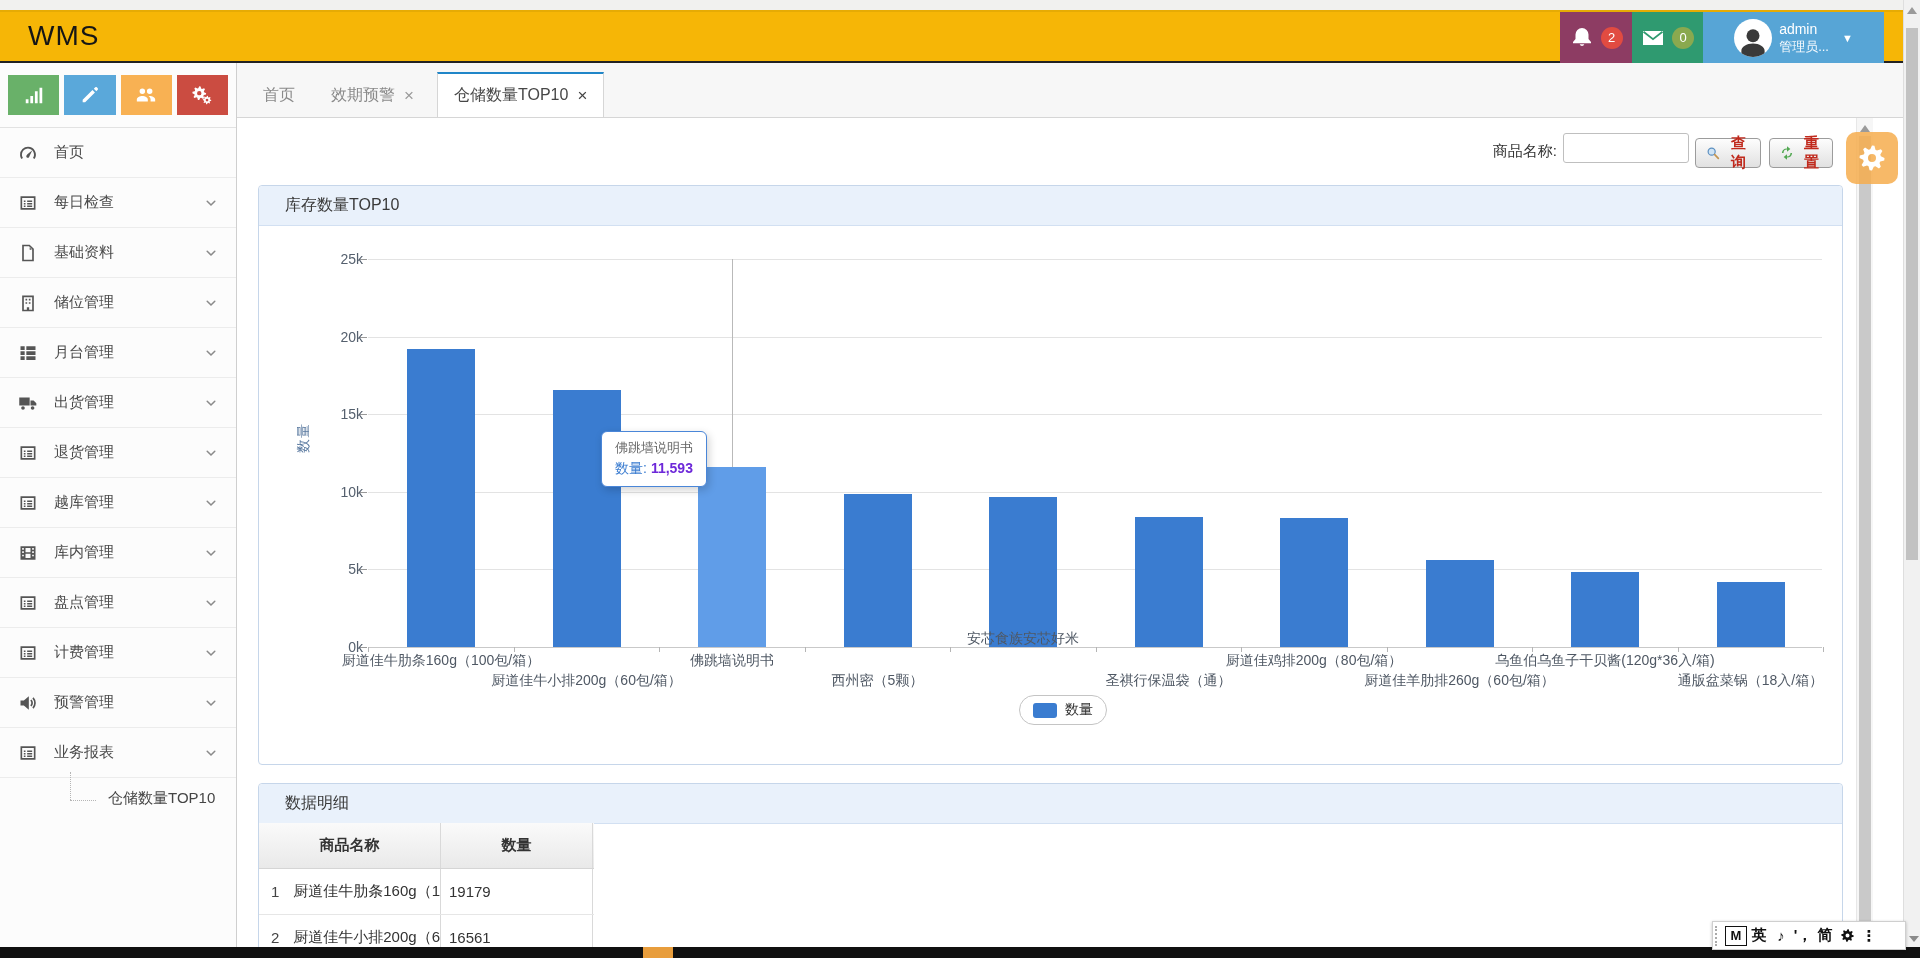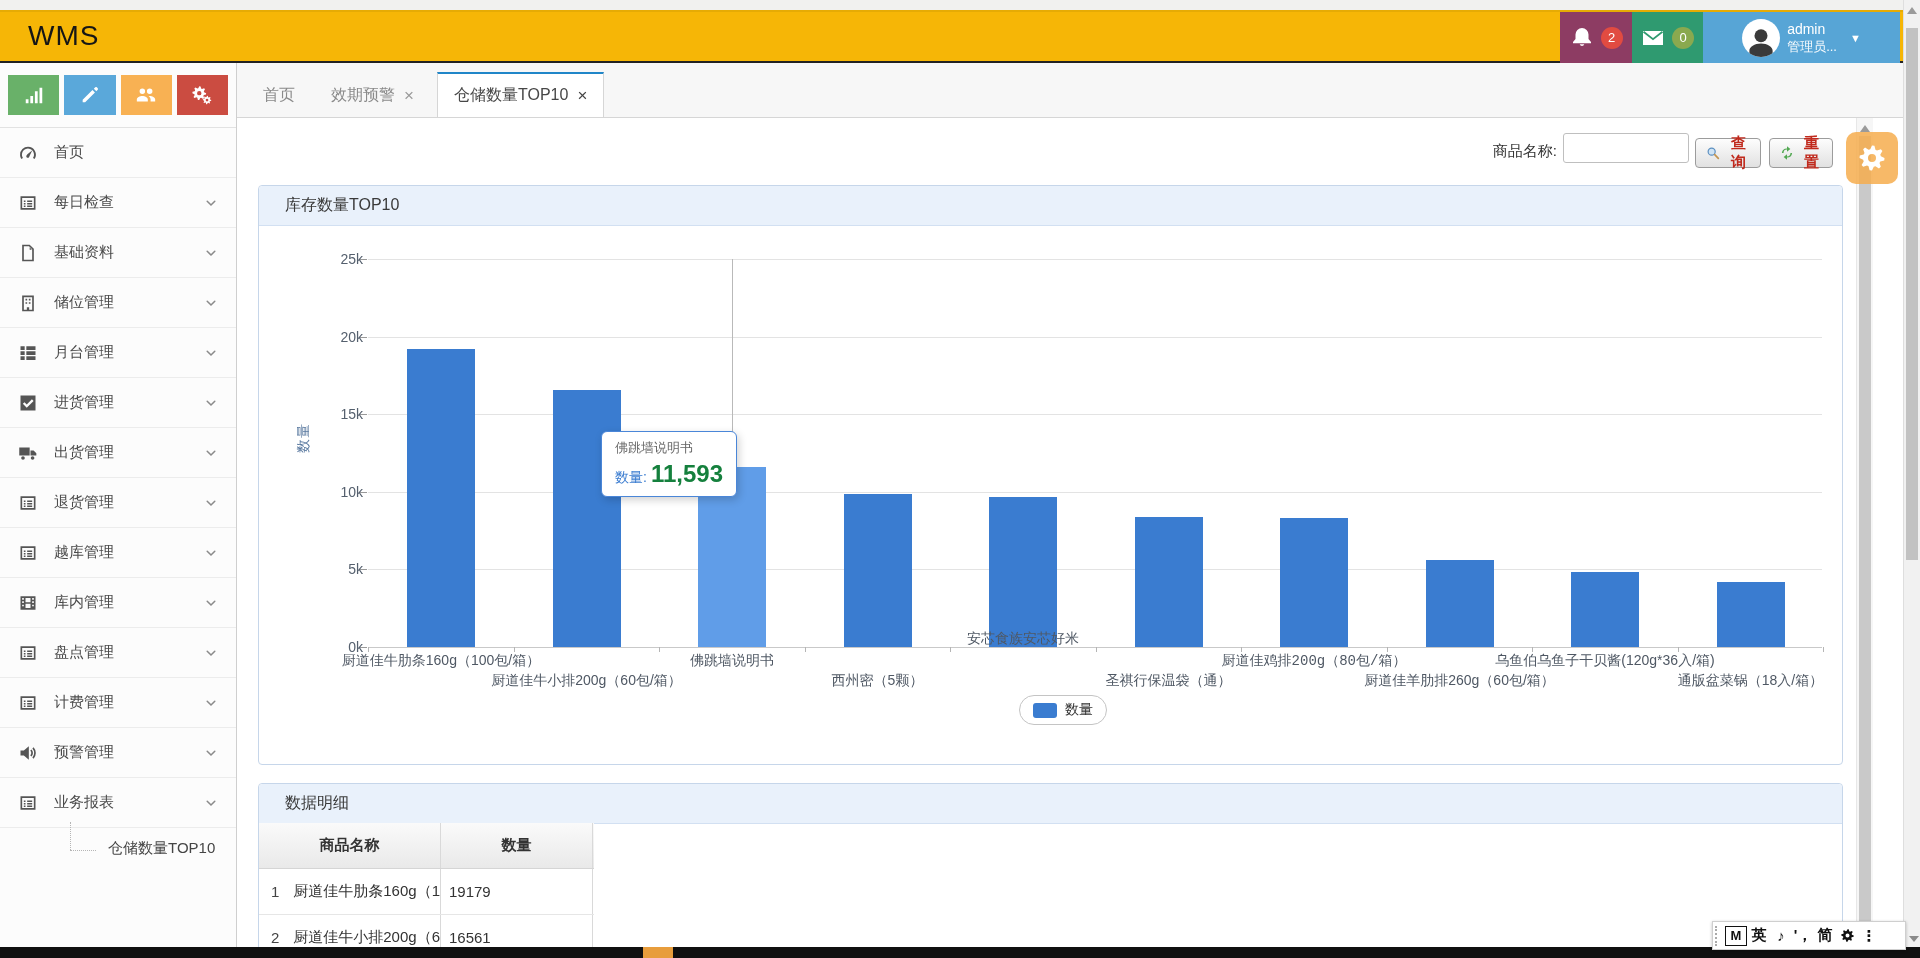--- a/index.html
+++ b/index.html
@@ -5,21 +5,21 @@
   html,body{margin:0;padding:0;background:#ddd;}
   #screen{position:relative;width:1920px;height:958px;background:#fff;overflow:hidden;
           font-family:"Liberation Sans","DejaVu Sans",sans-serif;color:#333;}
   
   .topstrip{position:absolute;left:0;top:0;width:1920px;height:10px;background:#f1f1ef;border-bottom:1px solid #e4e4e1;}
   .topbar{position:absolute;left:0;top:10px;width:1920px;height:53px;background:#f6b606;border-top:2px solid #e6ab04;box-sizing:border-box;border-bottom:2px solid #222;}
   .brand{position:absolute;left:28px;top:8px;font-size:28px;color:#161616;letter-spacing:1px;}
   .tb-block{position:absolute;top:0;height:51px;display:flex;align-items:center;justify-content:center;gap:7px;color:#fff;}
   .blk-bell{left:1560px;width:72px;background:#8d3c63;}
   .blk-mail{left:1632px;width:71px;background:#2f9a70;}
-  .blk-user{left:1703px;width:197px;background:#57a5d6;}
+  .blk-user{left:1703px;width:181px;background:#57a5d6;}
   .badge{display:inline-flex;align-items:center;justify-content:center;width:22px;height:22px;border-radius:50%;font-size:13px;color:#fff;}
   .badge-red{background:#e14b41;}
   .badge-green{background:#8aa94f;}
   .avatar{width:38px;height:38px;border-radius:50%;background:#fff;display:flex;align-items:flex-end;justify-content:center;overflow:hidden;}
   .user-meta{display:flex;flex-direction:column;line-height:17px;font-size:14px;text-align:left;}
   .user-meta .role{font-size:13px;opacity:.95;}
   .tb-caret{margin-left:6px;color:#fff;font-size:11px;}
   
   .sidebar{position:absolute;left:0;top:63px;width:237px;height:895px;background:#fcfcfc;border-right:1px solid #cfcfcf;box-sizing:border-box;}
   .quickbar{display:flex;gap:5px;padding:12px 8px 12px 8px;border-bottom:1px solid #e2e2e2;}
@@ -61,21 +61,21 @@
   .ytick-label{position:absolute;width:60px;text-align:right;font-size:14px;color:#55606e;transform:translateY(-50%);}
   .ytick-mark{position:absolute;width:8px;height:1px;background:#999;}
   .xtick-mark{position:absolute;width:1px;height:5px;background:#b5b5b5;}
   .bar{position:absolute;cursor:pointer;}
   .xlabel{position:absolute;transform:translateX(-50%);font-size:14px;color:#4f5864;white-space:nowrap;}
   .crosshair{position:absolute;width:1px;background:#b9b9b9;}
   .yname{position:absolute;left:30px;top:243px;font-size:14px;color:#5b7aa0;transform:rotate(-90deg);letter-spacing:1px;}
   .tooltip{position:absolute;left:342px;top:245px;background:#fff;border:1px solid #4a86d8;border-radius:6px;box-shadow:2px 3px 8px rgba(0,0,0,.18);padding:7px 13px 8px 13px;z-index:5;}
   .tooltip .tt1{font-size:13px;color:#666;margin-bottom:3px;}
   .tooltip .tt2{font-size:14px;color:#3a7cd0;}
-  .tooltip .ttv{font-size:24px;font-weight:bold;color:#15803d;margin-left:4px;}
+  .tooltip .ttv{font-size:14px;font-weight:bold;color:#6d28d9;margin-left:4px;}
   .legend{position:absolute;left:804px;top:509px;transform:translateX(-50%);display:inline-flex;align-items:center;gap:8px;border:1px solid #c4c4c4;border-radius:15px;padding:5px 13px;background:#fff;cursor:pointer;}
   .legend .sw{width:24px;height:15px;border-radius:3px;}
   .legend .lt{font-size:14px;color:#333;}
   
   .tbl{position:absolute;left:0;top:39px;width:335px;}
   .tbl-hd{display:flex;height:45px;background:linear-gradient(#fafafa,#e9e9e9);border-bottom:1px solid #d5d5d5;}
   .tbl-hd .c{display:flex;align-items:center;justify-content:center;font-weight:bold;font-size:15px;color:#333;box-sizing:border-box;}
   .c1{width:182px;border-right:1px solid #d9d9d9;}
   .c2{width:152px;border-right:1px solid #d9d9d9;}
   .tbl-row{display:flex;height:45px;border-bottom:1px solid #e6e6e6;font-size:15px;color:#333;}
@@ -195,29 +195,20 @@
           <span>储位管理</span>
           <span class="chev"><svg viewBox="0 0 24 24" width="100%" height="100%">
               <path fill="none" stroke="currentColor" stroke-width="2.6" stroke-linecap="round" d="M5.5 9l6.5 6.5L18.5 9"></path>
             </svg></span>
         </li>
         <li>
           <span class="mi"><svg viewBox="0 0 24 24" width="100%" height="100%">
               <path fill="currentColor" d="M3 4h5v4.3H3zm7 0h11v4.3H10zM3 10h5v4.3H3zm7 0h11v4.3H10zM3 16h5v4.3H3zm7 0h11v4.3H10z"></path>
             </svg></span>
           <span>月台管理</span>
-          <span class="chev"><svg viewBox="0 0 24 24" width="100%" height="100%">
-              <path fill="none" stroke="currentColor" stroke-width="2.6" stroke-linecap="round" d="M5.5 9l6.5 6.5L18.5 9"></path>
-            </svg></span>
-        </li>
-        <li>
-          <span class="mi"><svg viewBox="0 0 24 24" width="100%" height="100%">
-              <path fill-rule="evenodd" fill="currentColor" d="M3 3h18v18H3zm13.7 4.5l-6.2 6.2-2.7-2.7-2 2 4.7 4.7 8.2-8.2z"></path>
-            </svg></span>
-          <span>进货管理</span>
           <span class="chev"><svg viewBox="0 0 24 24" width="100%" height="100%">
               <path fill="none" stroke="currentColor" stroke-width="2.6" stroke-linecap="round" d="M5.5 9l6.5 6.5L18.5 9"></path>
             </svg></span>
         </li>
         <li>
           <span class="mi"><svg viewBox="0 0 24 24" width="100%" height="100%">
               <path fill="currentColor" d="M1.5 5.5H14v9.5H1.5zM15 9h3.7l3.3 3.3V15H15zM6 15.8a2.2 2.2 0 110 4.4 2.2 2.2 0 010-4.4zm11.5 0a2.2 2.2 0 110 4.4 2.2 2.2 0 010-4.4z"></path>
             </svg></span>
           <span>出货管理</span>
           <span class="chev"><svg viewBox="0 0 24 24" width="100%" height="100%">
@@ -374,21 +365,21 @@
           <div class="bar" style="left: 1021px; top: 332px; width: 68px; height: 129px; background: rgb(58, 124, 208);"></div>
           <div class="bar" style="left: 1166.5px; top: 374px; width: 68px; height: 87px; background: rgb(58, 124, 208);"></div>
           <div class="bar" style="left: 1312px; top: 386px; width: 68px; height: 75px; background: rgb(58, 124, 208);"></div>
           <div class="bar" style="left: 1457.5px; top: 396px; width: 68px; height: 65px; background: rgb(58, 124, 208);"></div>
           <div class="xlabel" style="left: 182px; top: 466px;">厨道佳牛肋条160g（100包/箱）</div>
           <div class="xlabel" style="left: 327.5px; top: 486px;">厨道佳牛小排200g（60包/箱）</div>
           <div class="xlabel" style="left: 473px; top: 466px;">佛跳墙说明书</div>
           <div class="xlabel" style="left: 618.5px; top: 486px;">西州密（5颗）</div>
           <div class="xlabel" style="left: 764px; top: 444px;">安芯食族安芯好米</div>
           <div class="xlabel" style="left: 909.5px; top: 486px;">圣祺行保温袋（通）</div>
-          <div class="xlabel" style="left: 1055px; top: 466px; font-family: Liberation Mono, monospace;">厨道佳鸡排200g（80包/箱）</div>
+          <div class="xlabel" style="left: 1055px; top: 466px;">厨道佳鸡排200g（80包/箱）</div>
           <div class="xlabel" style="left: 1200.5px; top: 486px;">厨道佳羊肋排260g（60包/箱）</div>
           <div class="xlabel" style="left: 1346px; top: 466px;">乌鱼伯乌鱼子干贝酱(120g*36入/箱)</div>
           <div class="xlabel" style="left: 1491.5px; top: 486px;">通版盆菜锅（18入/箱）</div>
         </div>
       <div class="yname">数量</div>
       <div class="tooltip">
         <div class="tt1">佛跳墙说明书</div>
         <div class="tt2"><span>数量:</span><span class="ttv">11,593</span></div>
       </div>
       <div class="legend">

